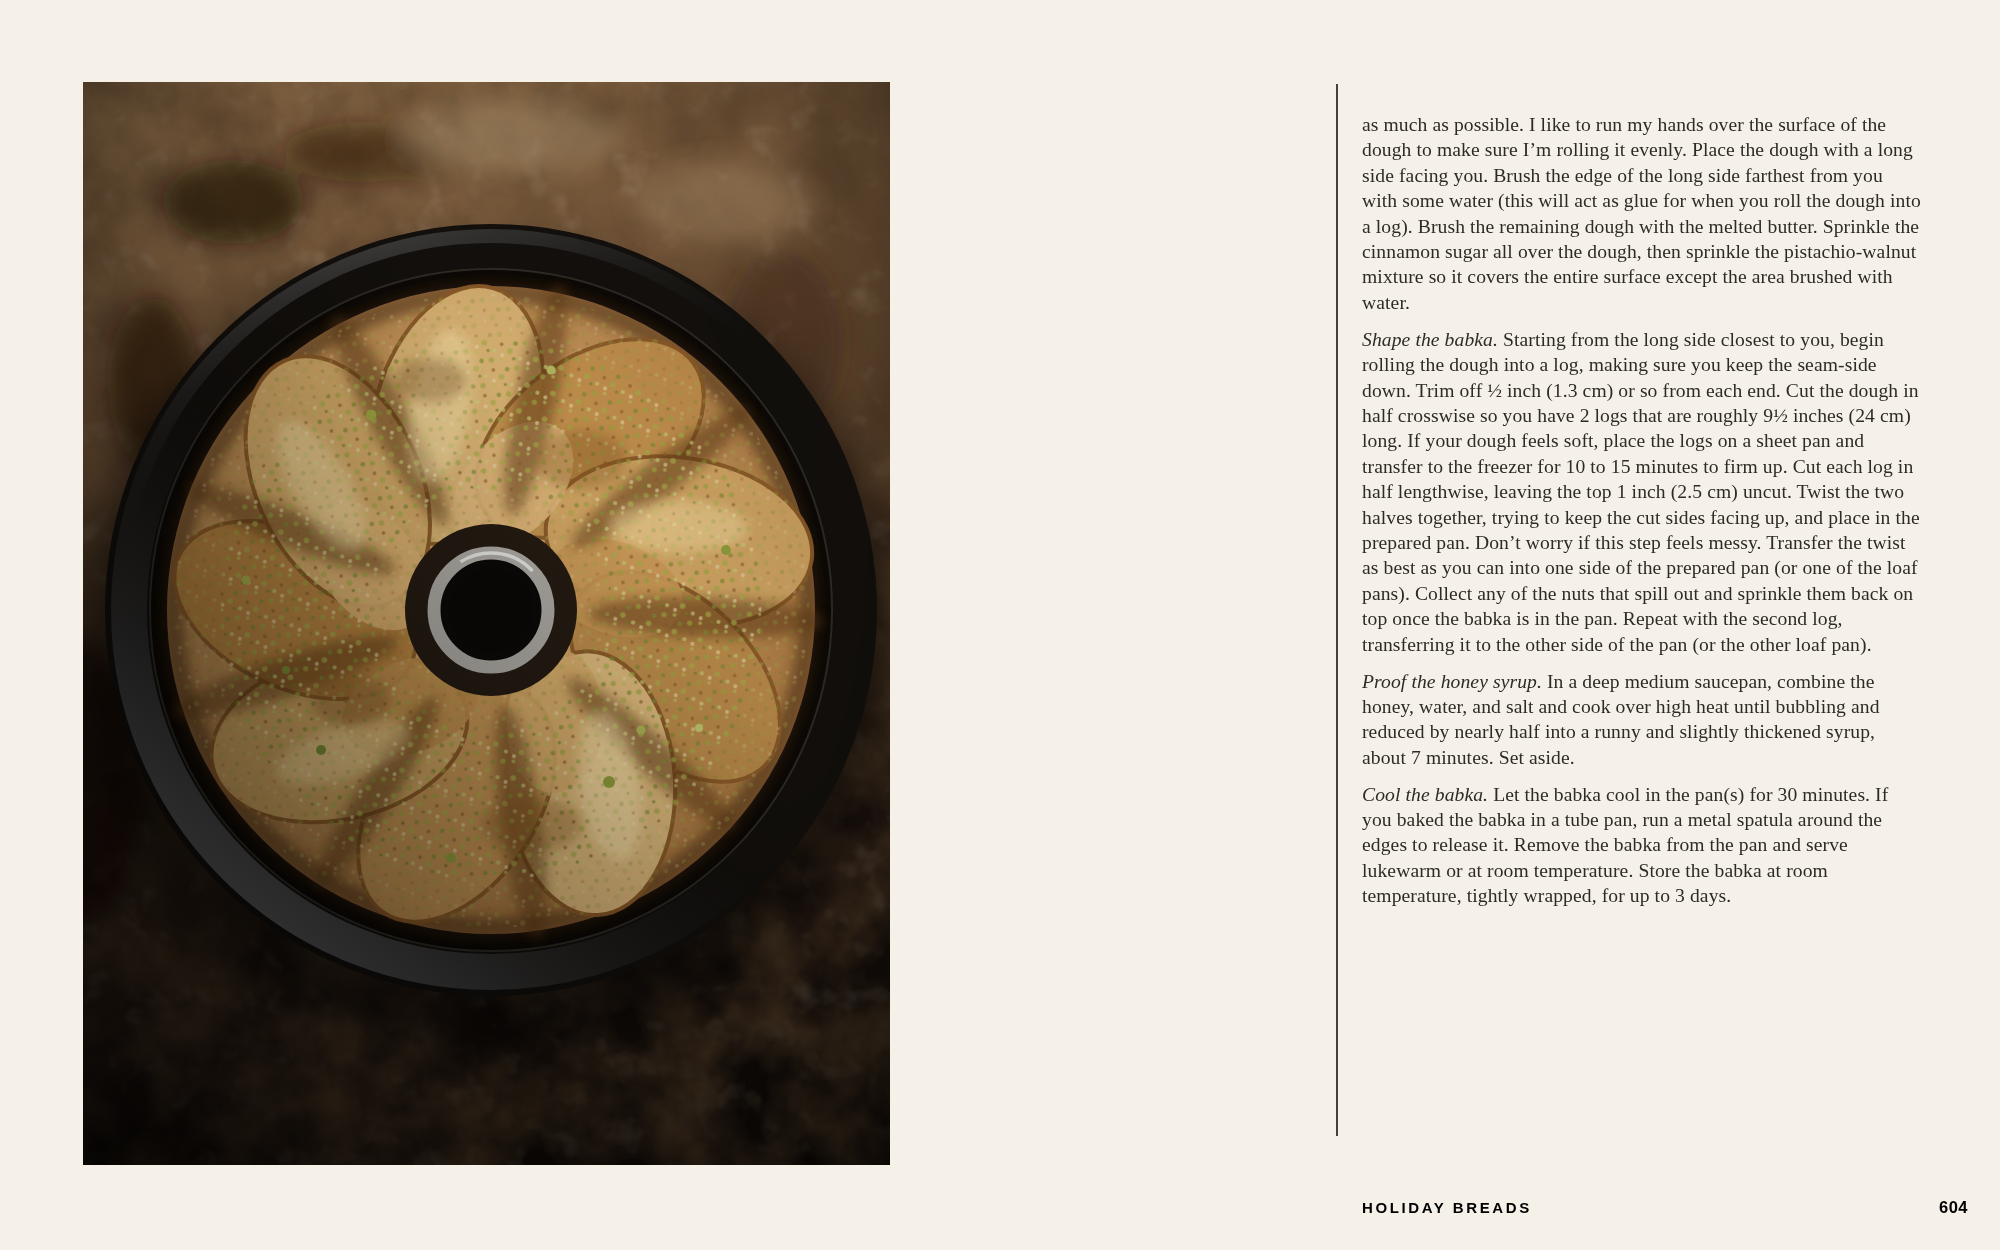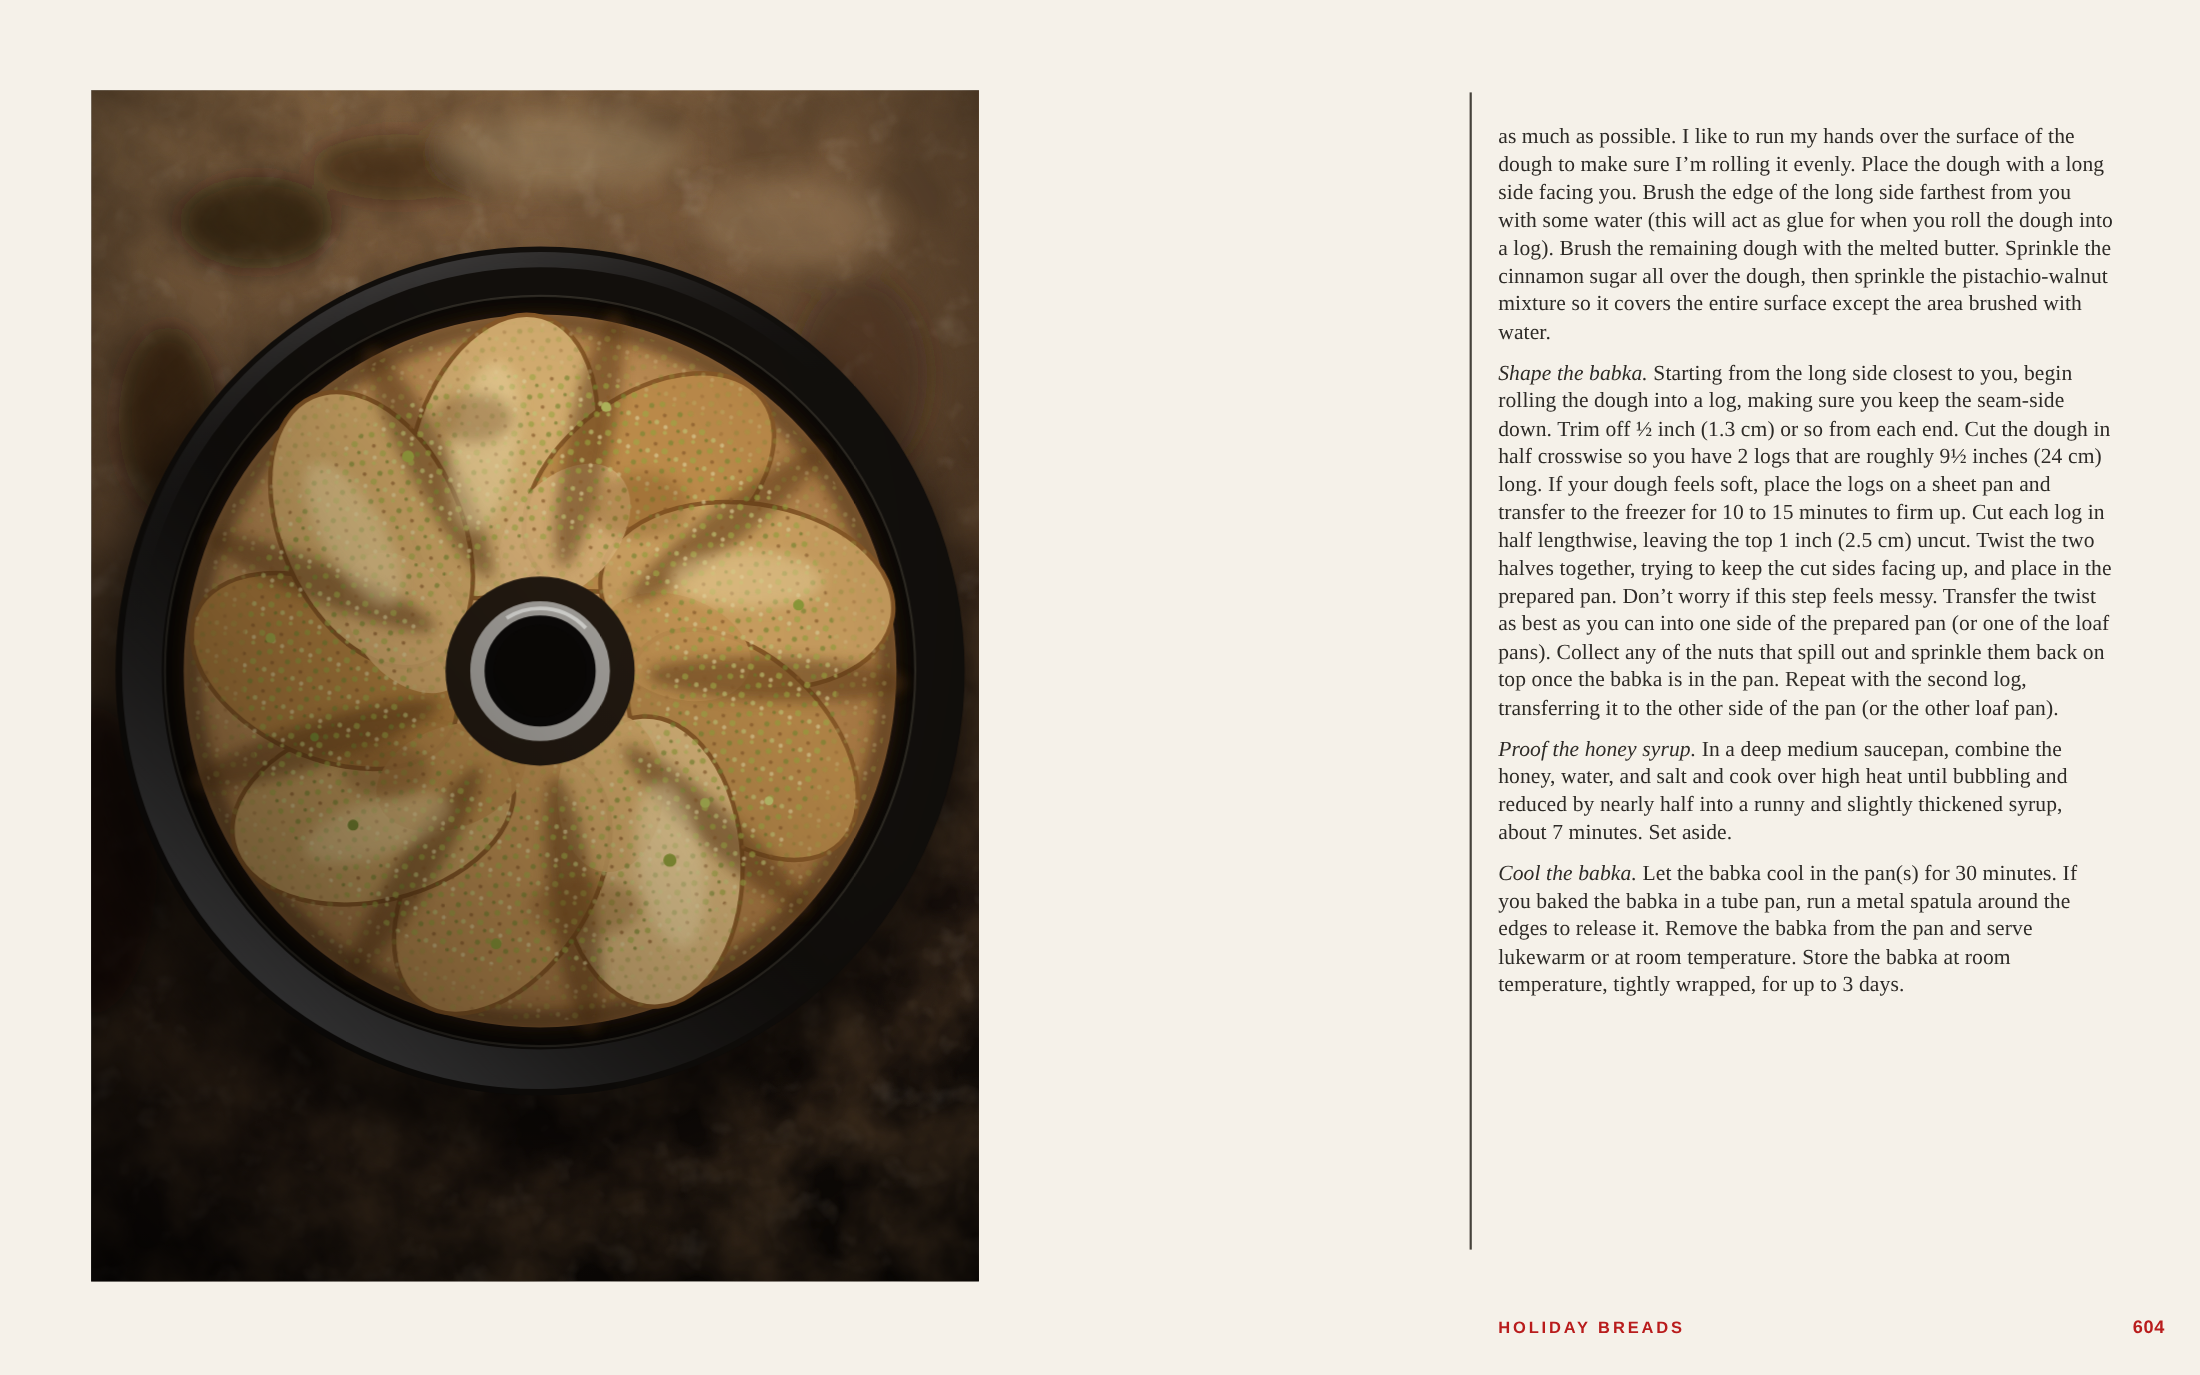--- a/index.html
+++ b/index.html
@@ -44,21 +44,21 @@
   .step-lead { font-style: italic; text-align: center; }
   .page-footer {
     position: absolute;
     left: 1362px;
     top: 1198px;
     width: 606px;
     display: flex;
     justify-content: space-between;
     align-items: baseline;
     font-family: "Liberation Sans", sans-serif;
-    color: #b91c1c;
+    color: #000000;
     gap: 36px;
   }
   .section-label {
     font-size: 15px;
     font-weight: bold;
     letter-spacing: 2.6px;
   }
   .page-number {
     font-size: 16.5px;
     font-weight: 600;

